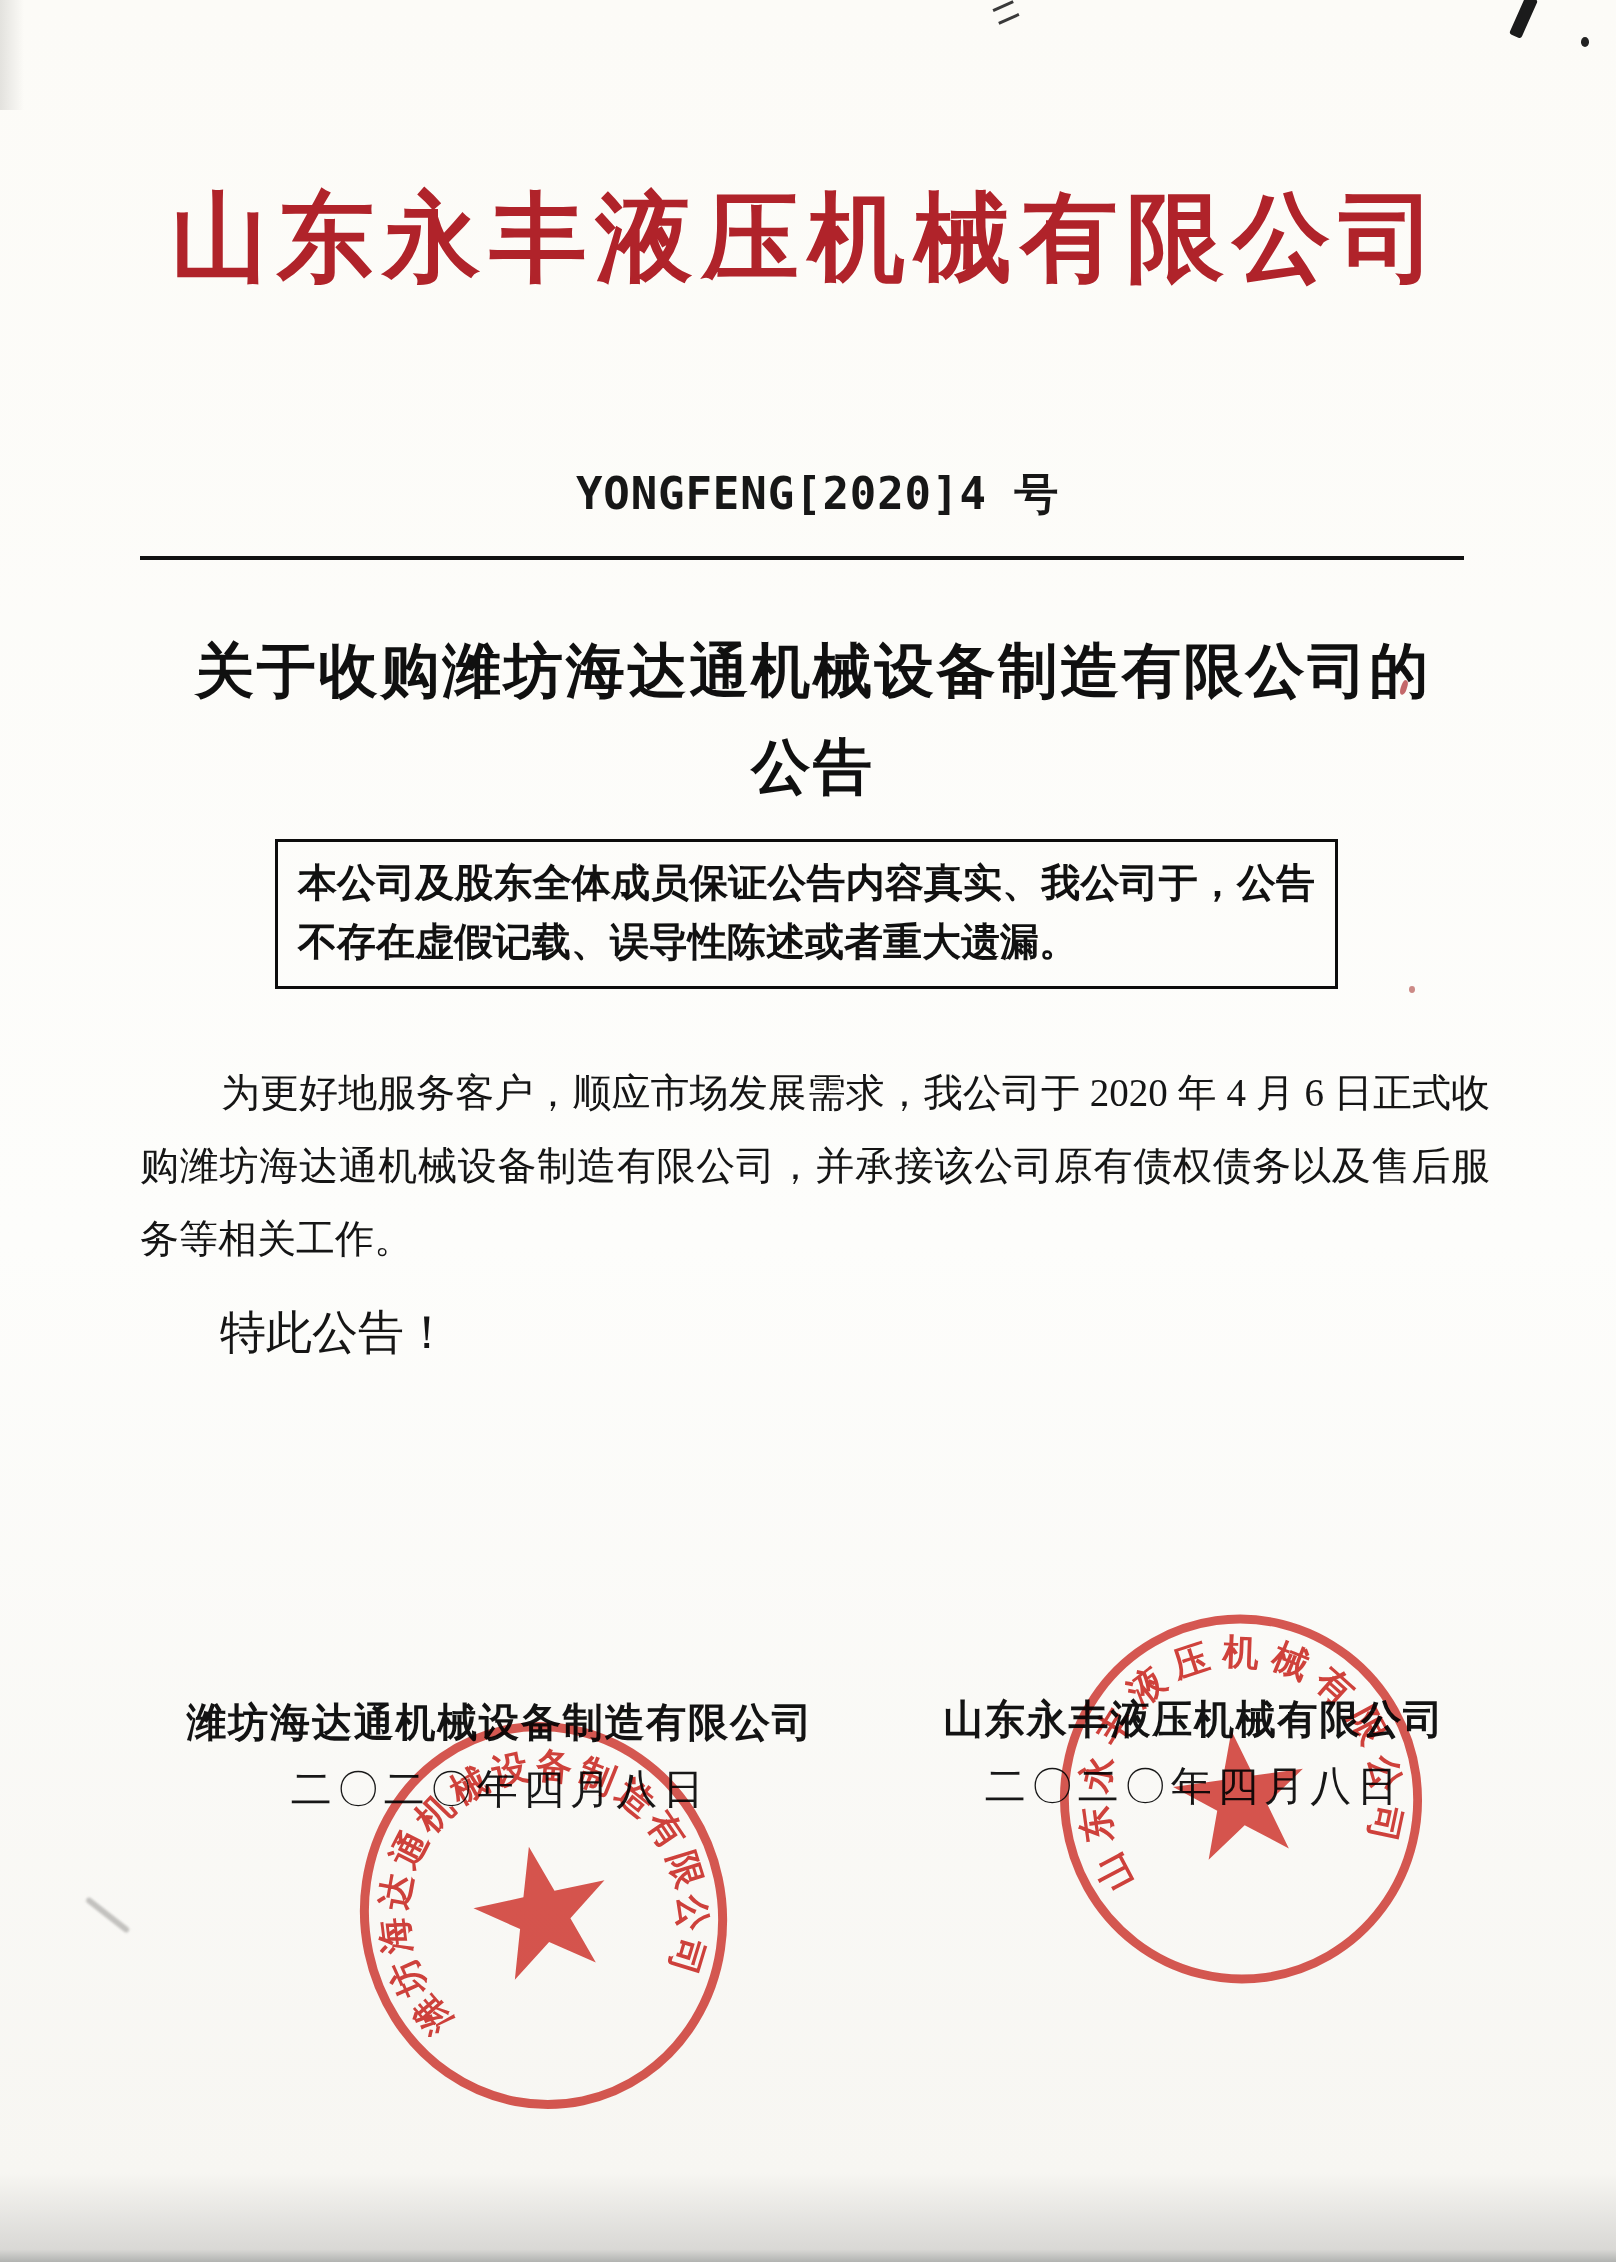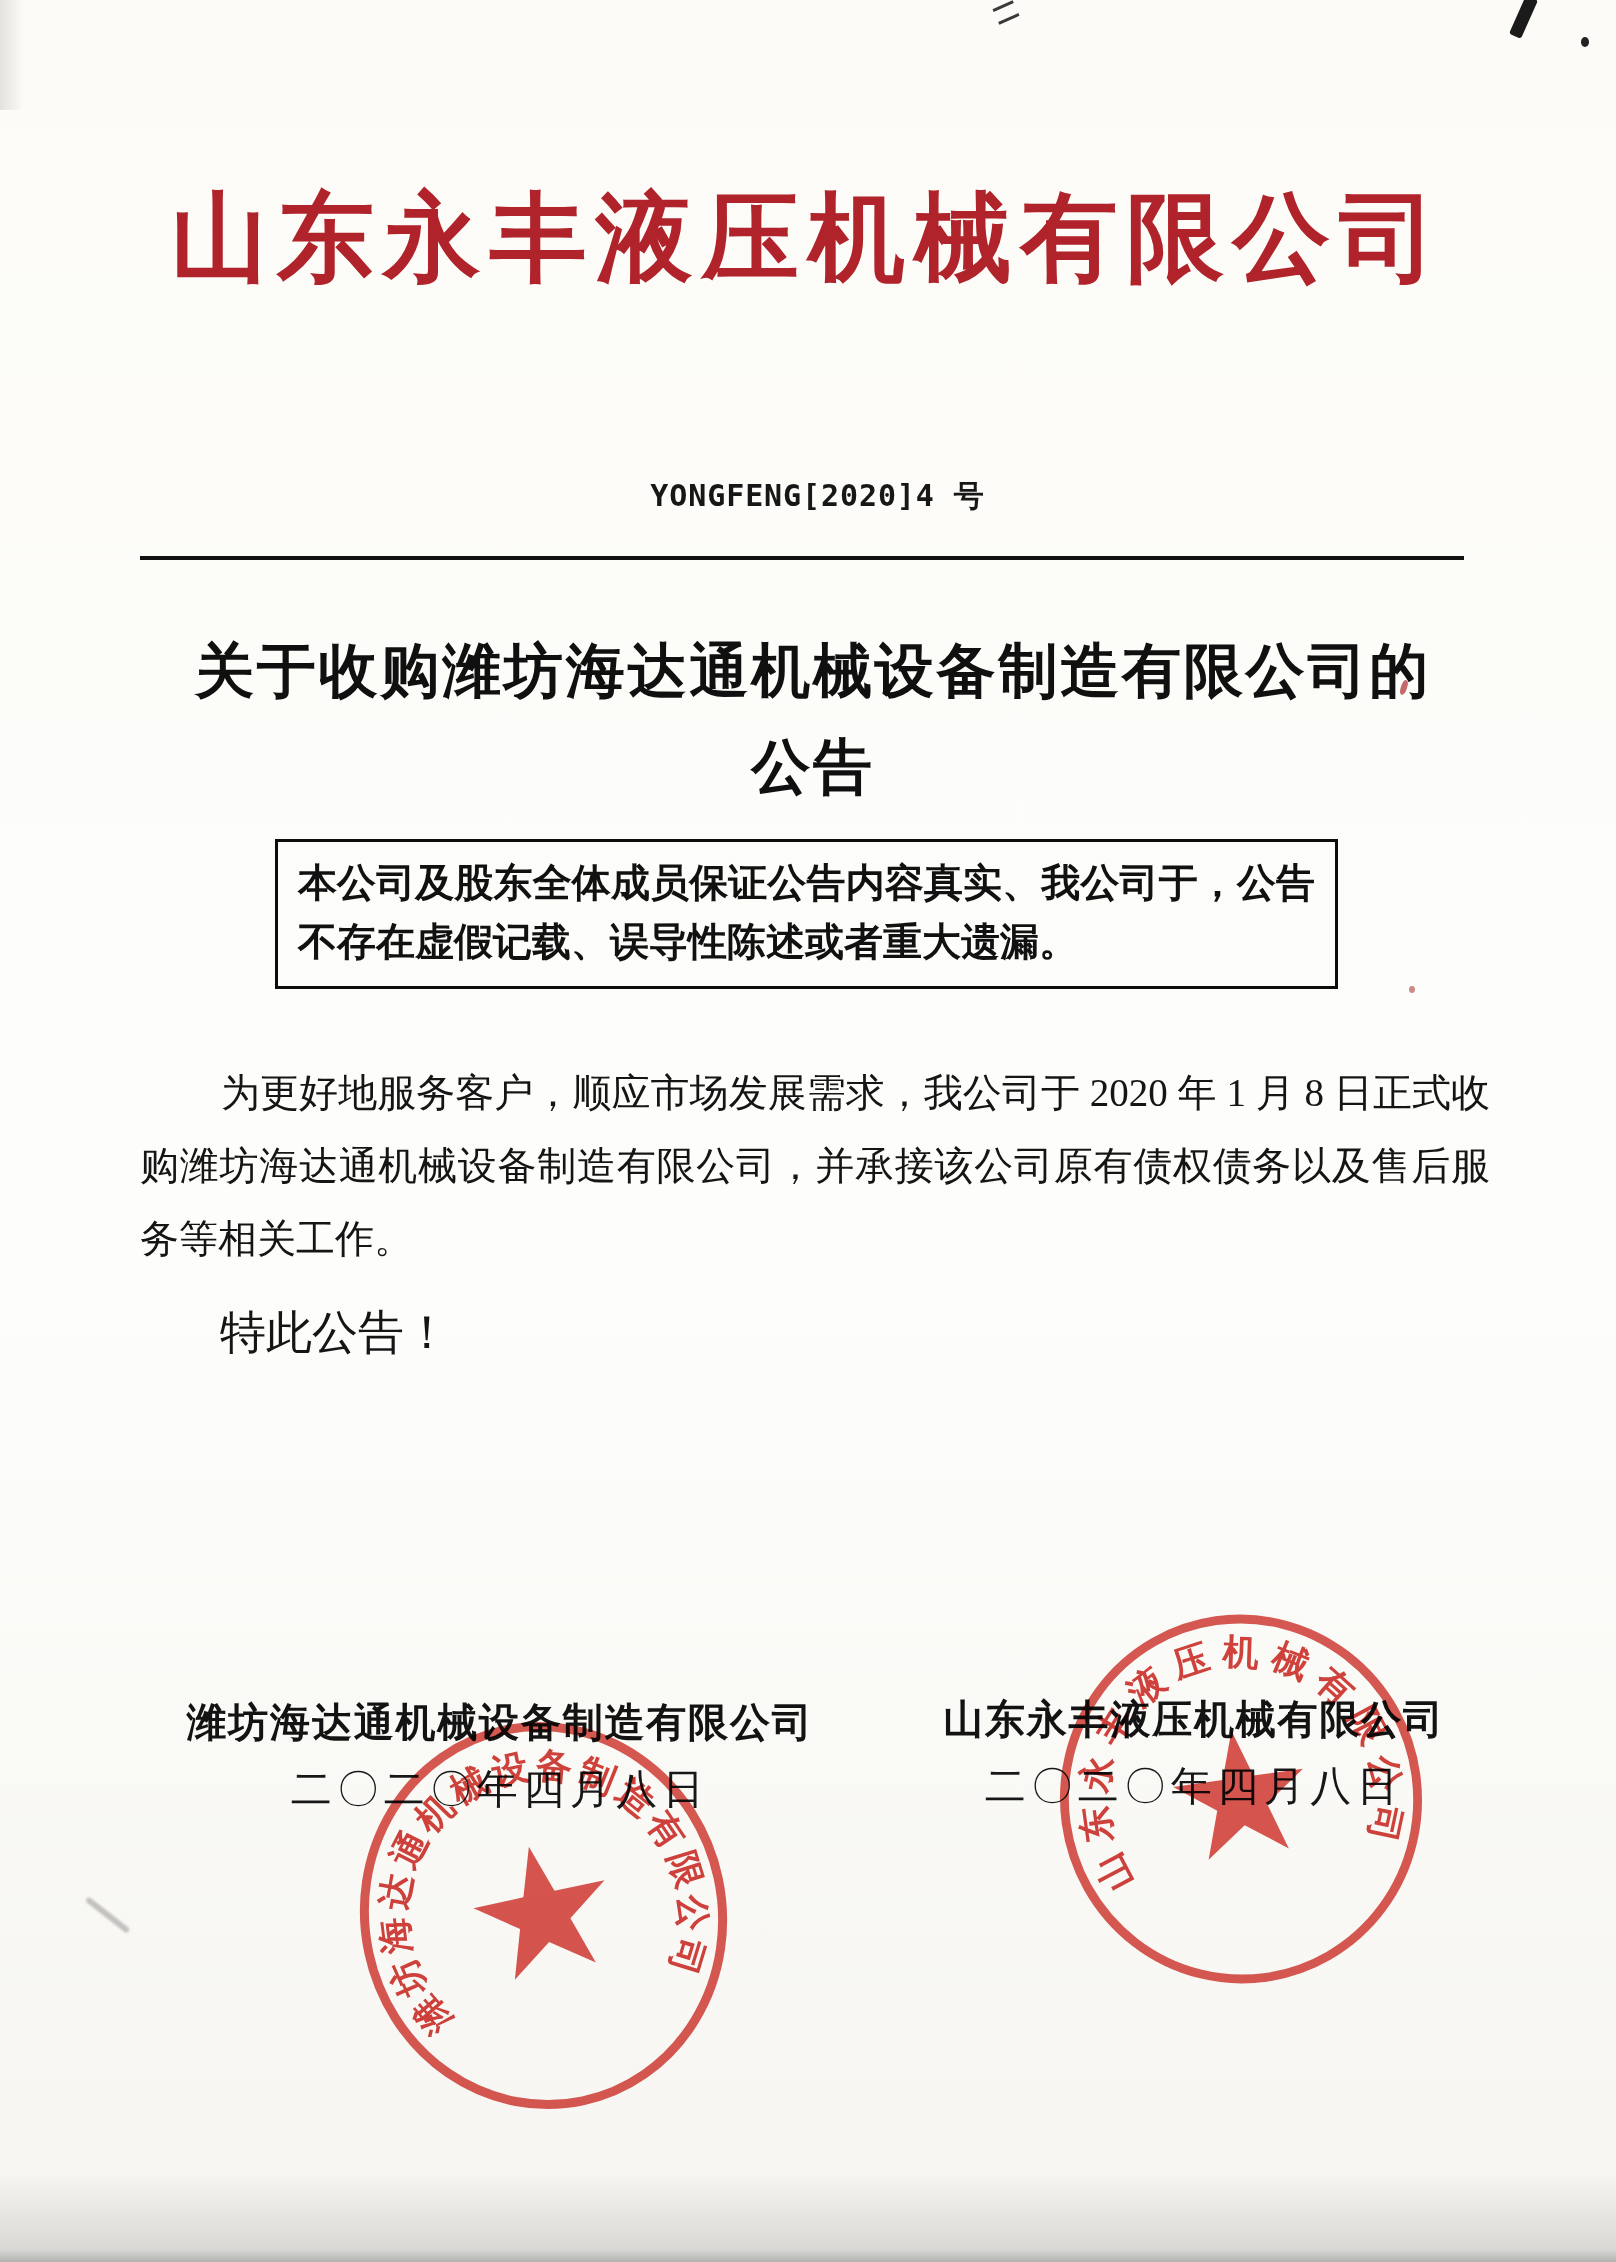--- a/index.html
+++ b/index.html
@@ -13,24 +13,24 @@
     color:#141414;
   }
   .company-title {
     position:absolute; top:174px; left:0; width:1616px;
     text-align:center;
     font-size:97px; font-weight:bold; letter-spacing:9.2px;
     color:#b0232a;
     font-family:"Liberation Serif", serif;
   }
   .doc-number {
-    position:absolute; top:476px; left:147px; width:1341px;
+    position:absolute; top:465px; left:147px; width:1341px;
     text-align:center;
     font-family:"DejaVu Sans Mono", monospace;
-    font-size:30px; font-weight:bold; letter-spacing:0.9px;
+    font-size:44px; font-weight:bold; letter-spacing:0.9px;
     color:#171717;
   }
   .divider-line {
     position:absolute; top:556px; left:140px; width:1324px; height:3.7px;
     background:#121212;
   }
   .announcement-heading {
     position:absolute; top:623px; left:147px; width:1332px;
     text-align:center;
     font-size:59px; font-weight:bold; letter-spacing:2.8px;
@@ -107,21 +107,21 @@
 
   <div class="divider-line"></div>
 
   <div class="announcement-heading">
     <div>关于收购潍坊海达通机械设备制造有限公司的</div>
     <div>公告</div>
   </div>
 
   <div class="notice-box">本公司及股东全体成员保证公告内容真实、我公司于，公告不存在虚假记载、误导性陈述或者重大遗漏。</div>
 
-  <div class="body-paragraph">为更好地服务客户，顺应市场发展需求，我公司于 2020 年 1 月 8 日正式收购潍坊海达通机械设备制造有限公司，并承接该公司原有债权债务以及售后服务等相关工作。</div>
+  <div class="body-paragraph">为更好地服务客户，顺应市场发展需求，我公司于 2020 年 4 月 6 日正式收购潍坊海达通机械设备制造有限公司，并承接该公司原有债权债务以及售后服务等相关工作。</div>
 
   <div class="closing-statement">特此公告！</div>
 
   <div class="signature-block left">
     <div class="signature-company">潍坊海达通机械设备制造有限公司</div>
     <div class="signature-date">二〇二〇年四月八日</div>
   </div>
 
   <div class="signature-block right">
     <div class="signature-company">山东永丰液压机械有限公司</div>

